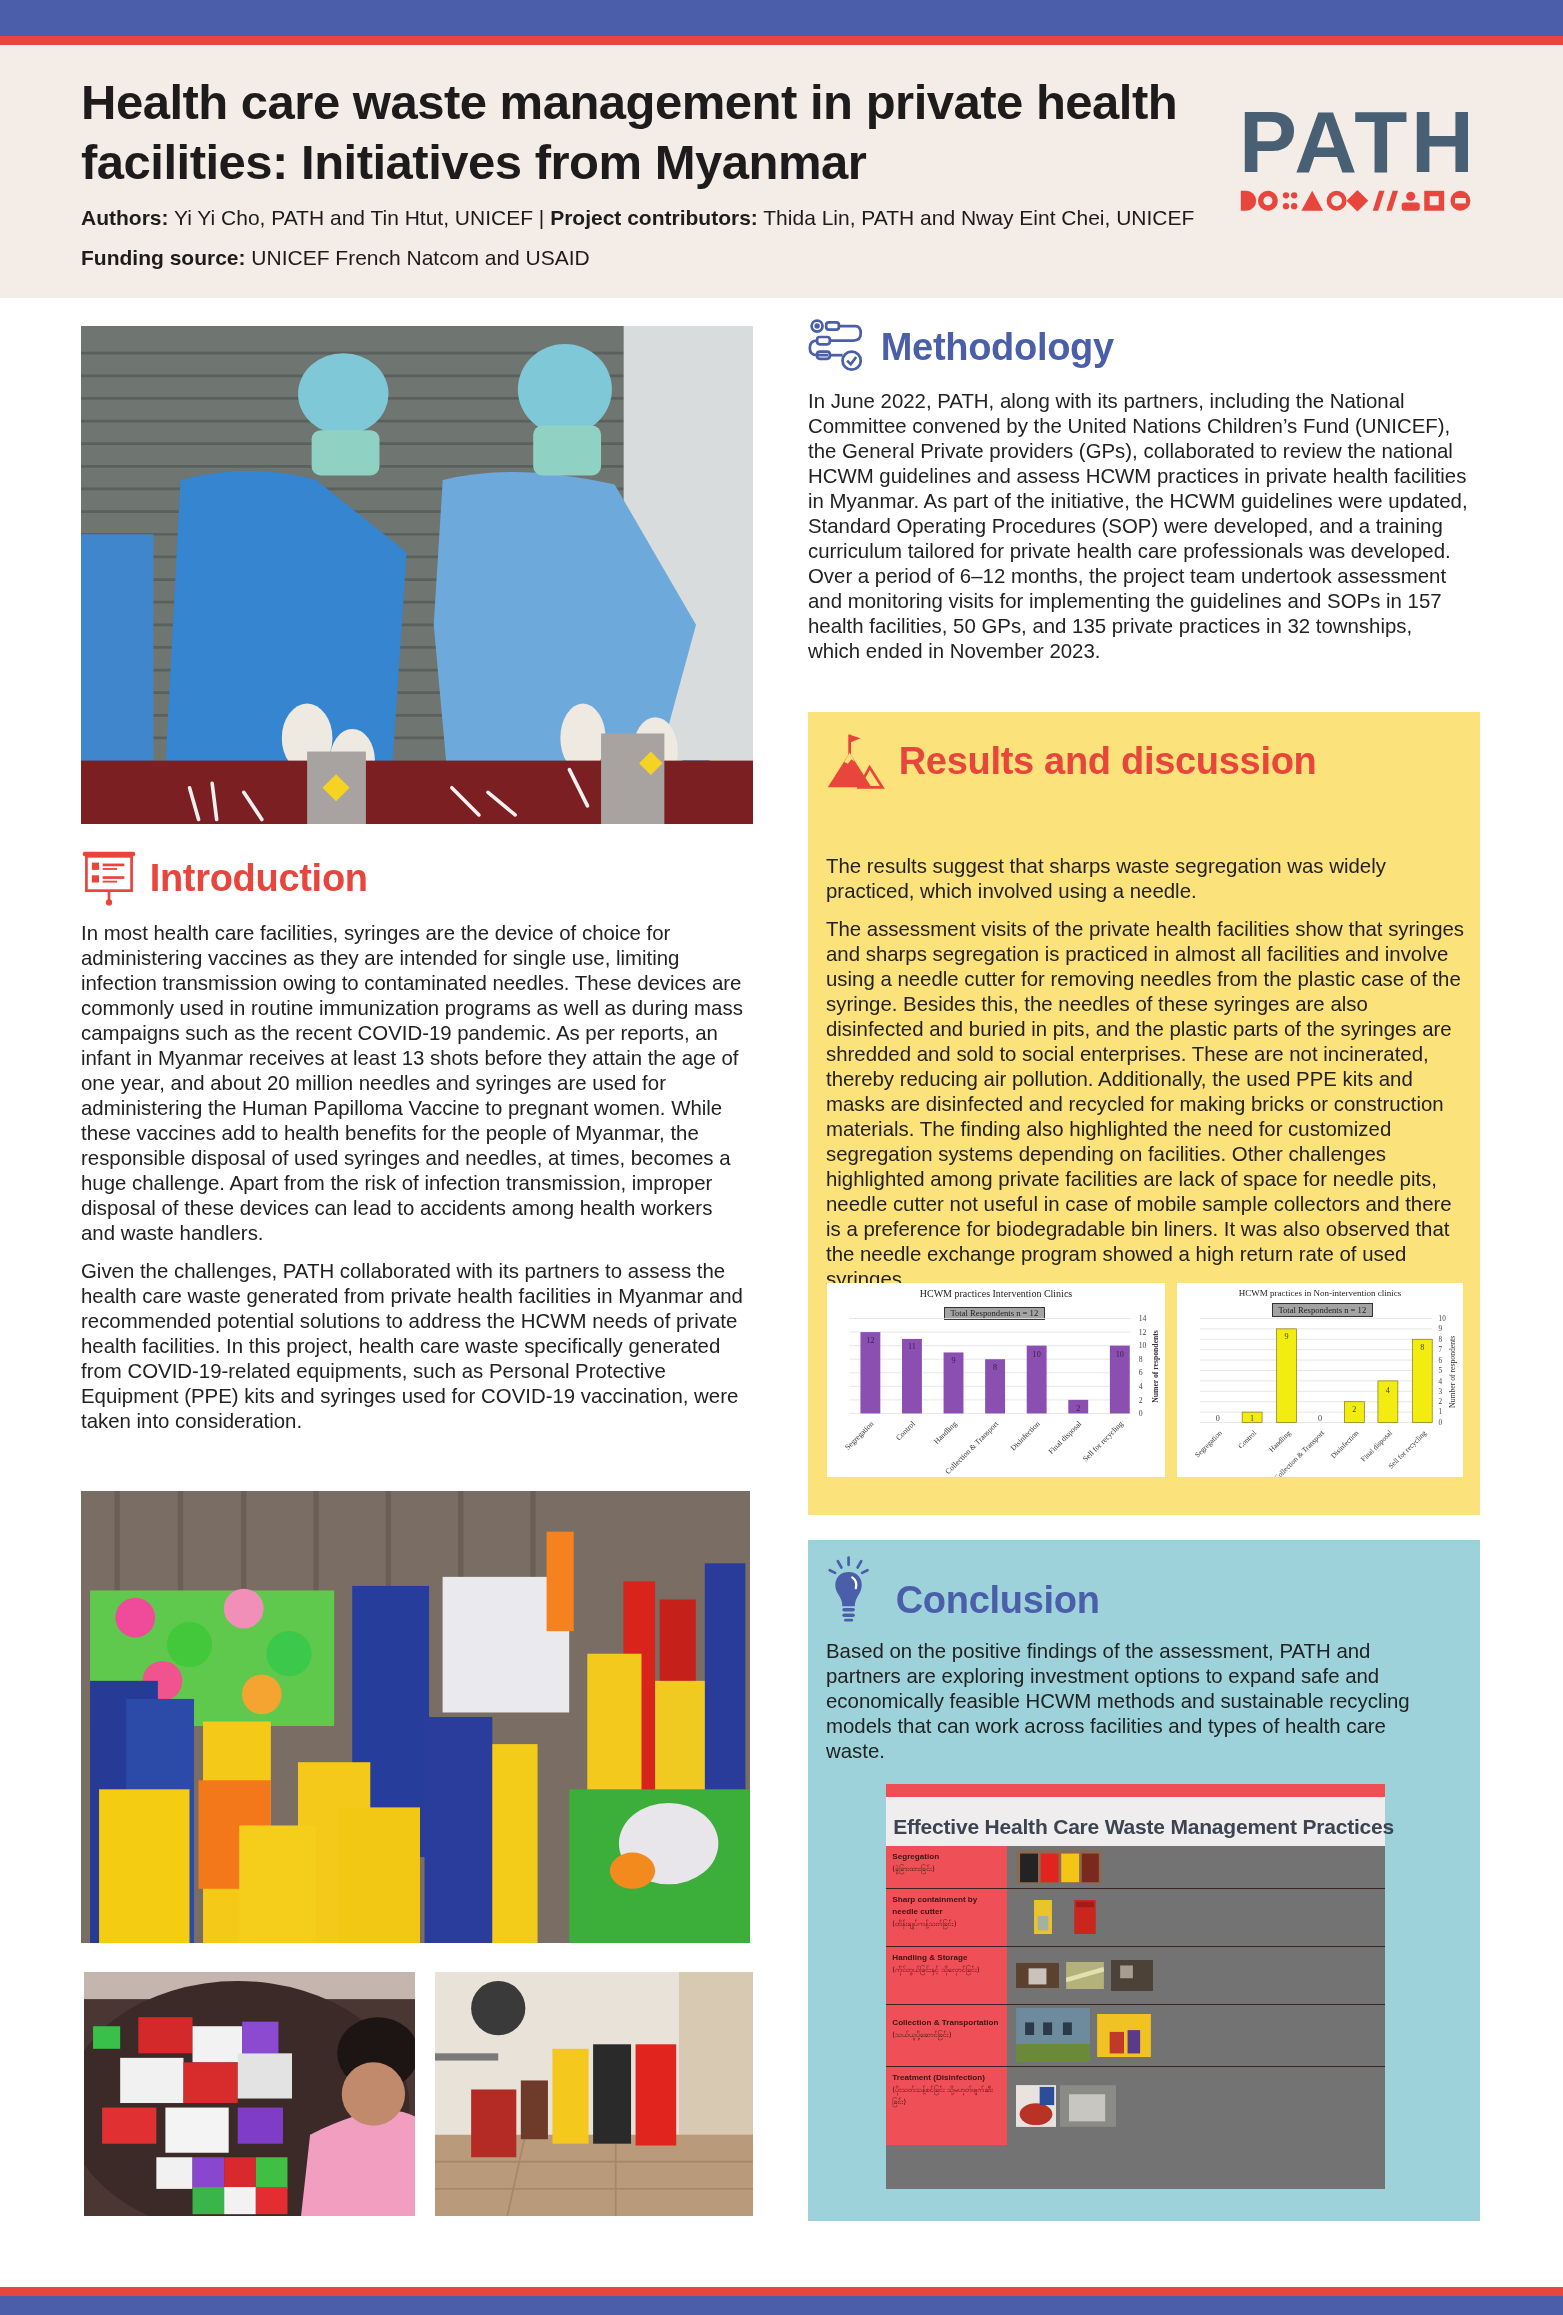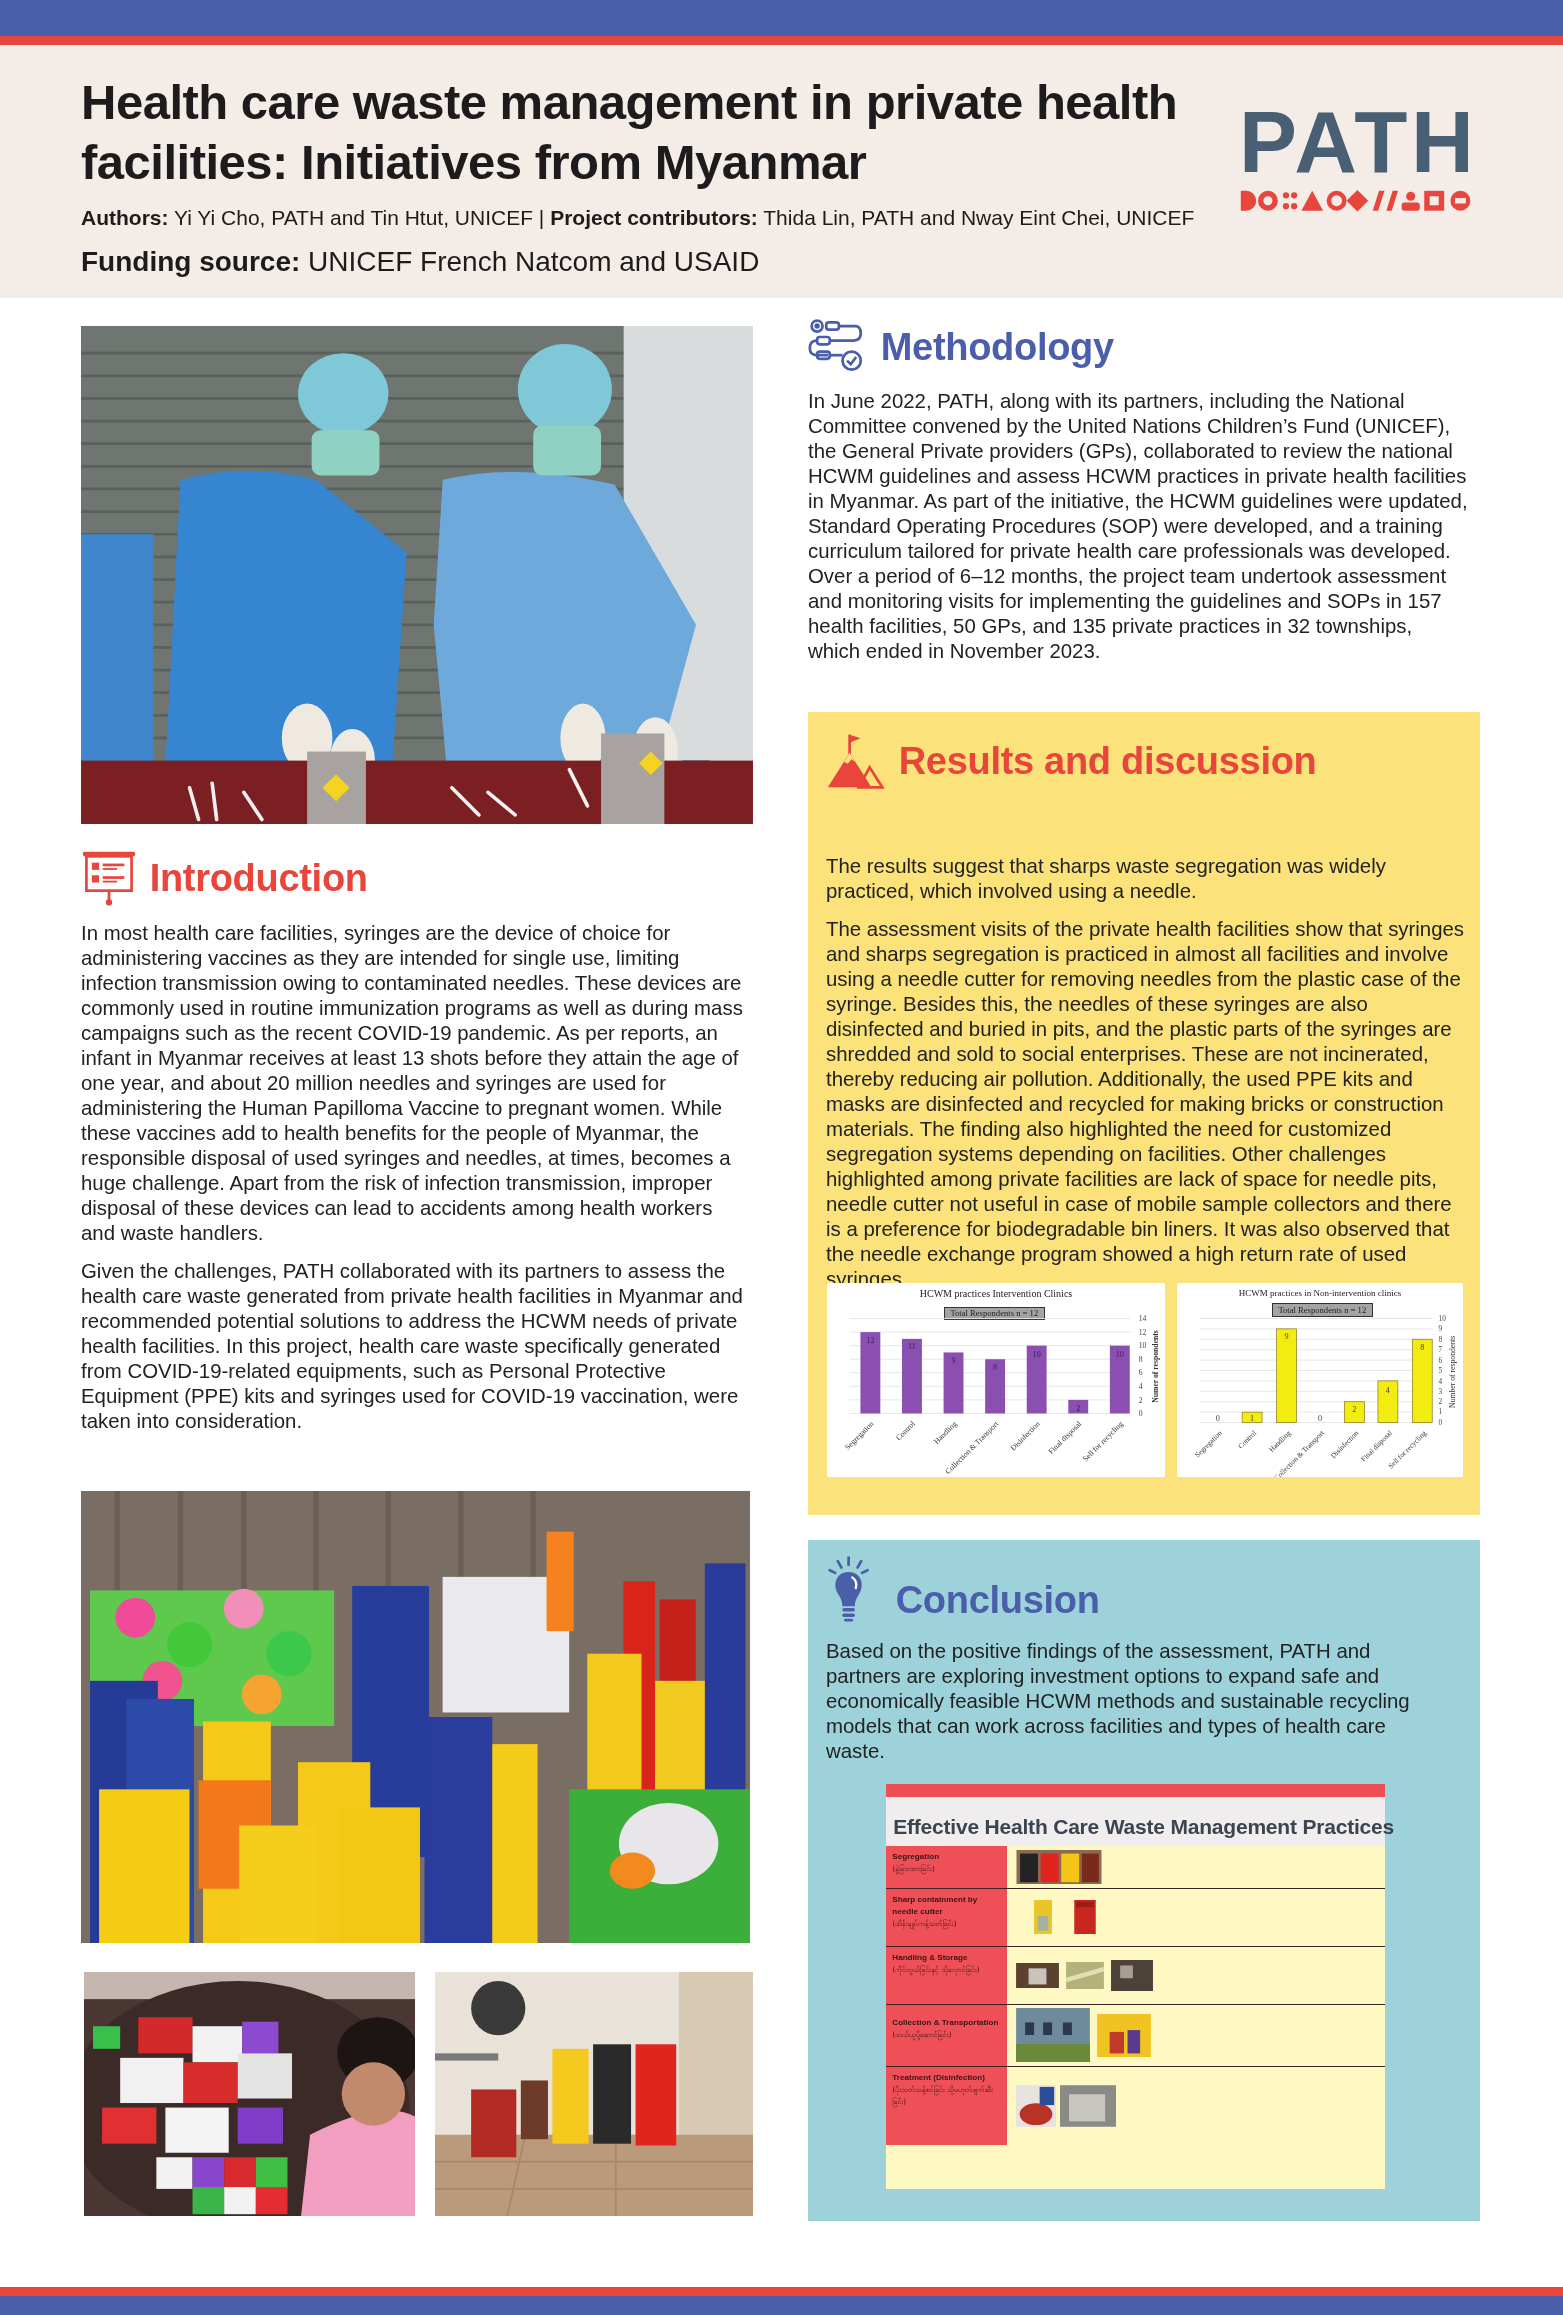--- a/index.html
+++ b/index.html
@@ -5,21 +5,21 @@
   * { box-sizing: border-box; margin: 0; padding: 0; }
   html, body { width: 1563px; height: 2316px; background: #ffffff; overflow: hidden; }
   body { font-family: "Liberation Sans", "DejaVu Sans", sans-serif; color: #1e1e1e; position: relative; }
 
   .band-blue { position: absolute; left: 0; width: 1563px; background: #4a5ea9; }
   .band-red { position: absolute; left: 0; width: 1563px; background: #e8453c; }
 
   .header { position: absolute; left: 0; top: 45px; width: 1563px; height: 253px; background: #f3ece7; }
   .title { position: absolute; left: 81px; top: 27px; width: 1131px; font-size: 49px; font-weight: bold; line-height: 60px; color: #1d1b1b; letter-spacing: -0.5px; }
   .authors { position: absolute; left: 81px; top: 161px; font-size: 21px; color: #1d1b1b; white-space: nowrap; }
-  .funding { position: absolute; left: 81px; top: 201px; font-size: 28px; color: #1d1b1b; white-space: nowrap; }
+  .funding { position: absolute; left: 81px; top: 201px; font-size: 21px; color: #1d1b1b; white-space: nowrap; }
   .authors b, .funding b { font-weight: bold; }
 
   .logo { position: absolute; left: 1239px; top: 56px; width: 244px; }
   .logo-word { font-size: 87px; font-weight: bold; color: #495f74; letter-spacing: 3.6px; line-height: 81px; }
   .logo-shapes { display: flex; align-items: center; gap: 3.6px; margin-top: 7.2px; height: 23.5px; }
 
   .photo { position: absolute; overflow: hidden; }
   .photo svg { display: block; width: 100%; height: 100%; }
 
   .section-head { position: absolute; display: flex; align-items: center; gap: 12.7px; }
@@ -28,21 +28,21 @@
   .body-text p + p { margin-top: 12.7px; }
 
   .results-box { position: absolute; left: 808px; top: 712px; width: 672px; height: 803px; background: #fbe27a; }
   .conclusion-box { position: absolute; left: 808px; top: 1540px; width: 672px; height: 681px; background: #9dd2db; }
 
   .chart { position: absolute; background: #ffffff; }
   .chart-title { position: absolute; width: 100%; text-align: center; font-family: "Liberation Serif", serif; font-weight: normal; font-size: 10px; color: #222; }
   .chart-note { position: absolute; border: 1.4px solid #333; font-family: "Liberation Serif", serif; font-size: 8.6px; padding: 0.9px 5.4px; color: #222; background: #a3a3a3; white-space: nowrap; }
   .chart svg text { font-family: "Liberation Serif", serif; }
 
-  .practices { position: absolute; left: 886px; top: 1784px; width: 499px; height: 405px; background: #fef9c3; }
+  .practices { position: absolute; left: 886px; top: 1784px; width: 499px; height: 405px; background: #737373; }
   .practices .top-bar { height: 12.7px; background: #ee4e54; }
   .practices .ptitle { height: 49px; background: #efeded; font-size: 21px; font-weight: bold; color: #3c4452; padding-left: 7.2px; padding-top: 18px; white-space: nowrap; letter-spacing: -0.2px; }
   .prow { position: relative; display: flex; border-bottom: 1.8px solid #3a2424; }
   .prow:last-child { border-bottom: none; }
   .plabel { width: 121px; background: #ef5057; padding: 5.4px 6.3px; font-size: 8.1px; line-height: 11.8px; color: #3a1414; font-weight: bold; }
   .plabel .mm { font-weight: normal; display: block; font-family: "DejaVu Sans", sans-serif; font-size: 7.2px; }
   .pimgs { flex: 1; display: flex; align-items: center; gap: 7.2px; padding-left: 9px; }
   .thumb { display: block; }
 </style>
 </head>

